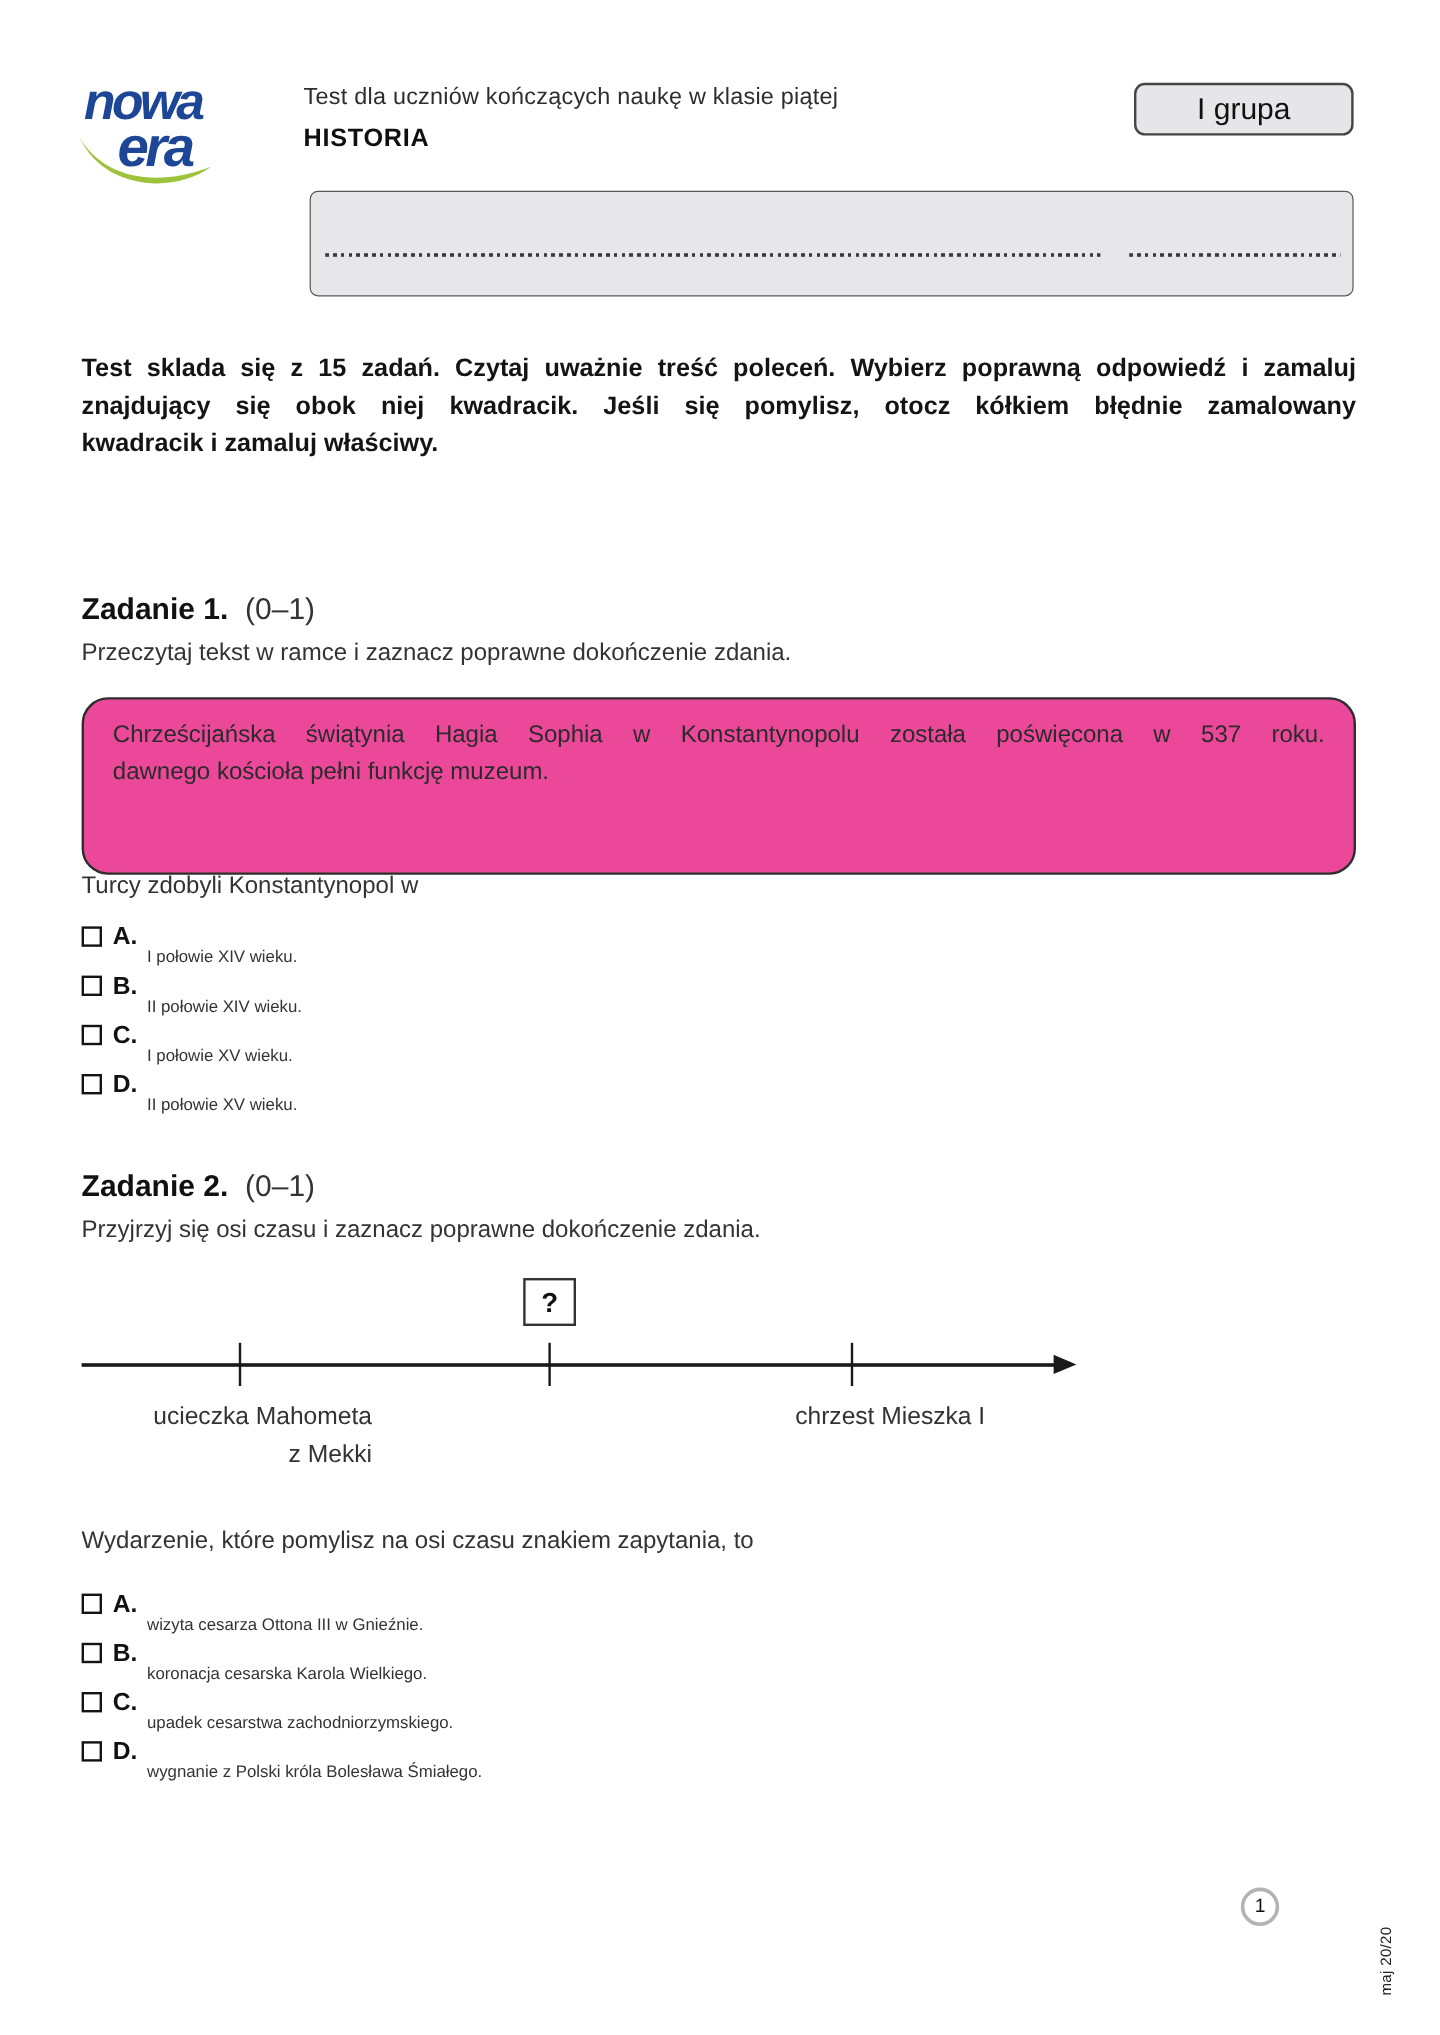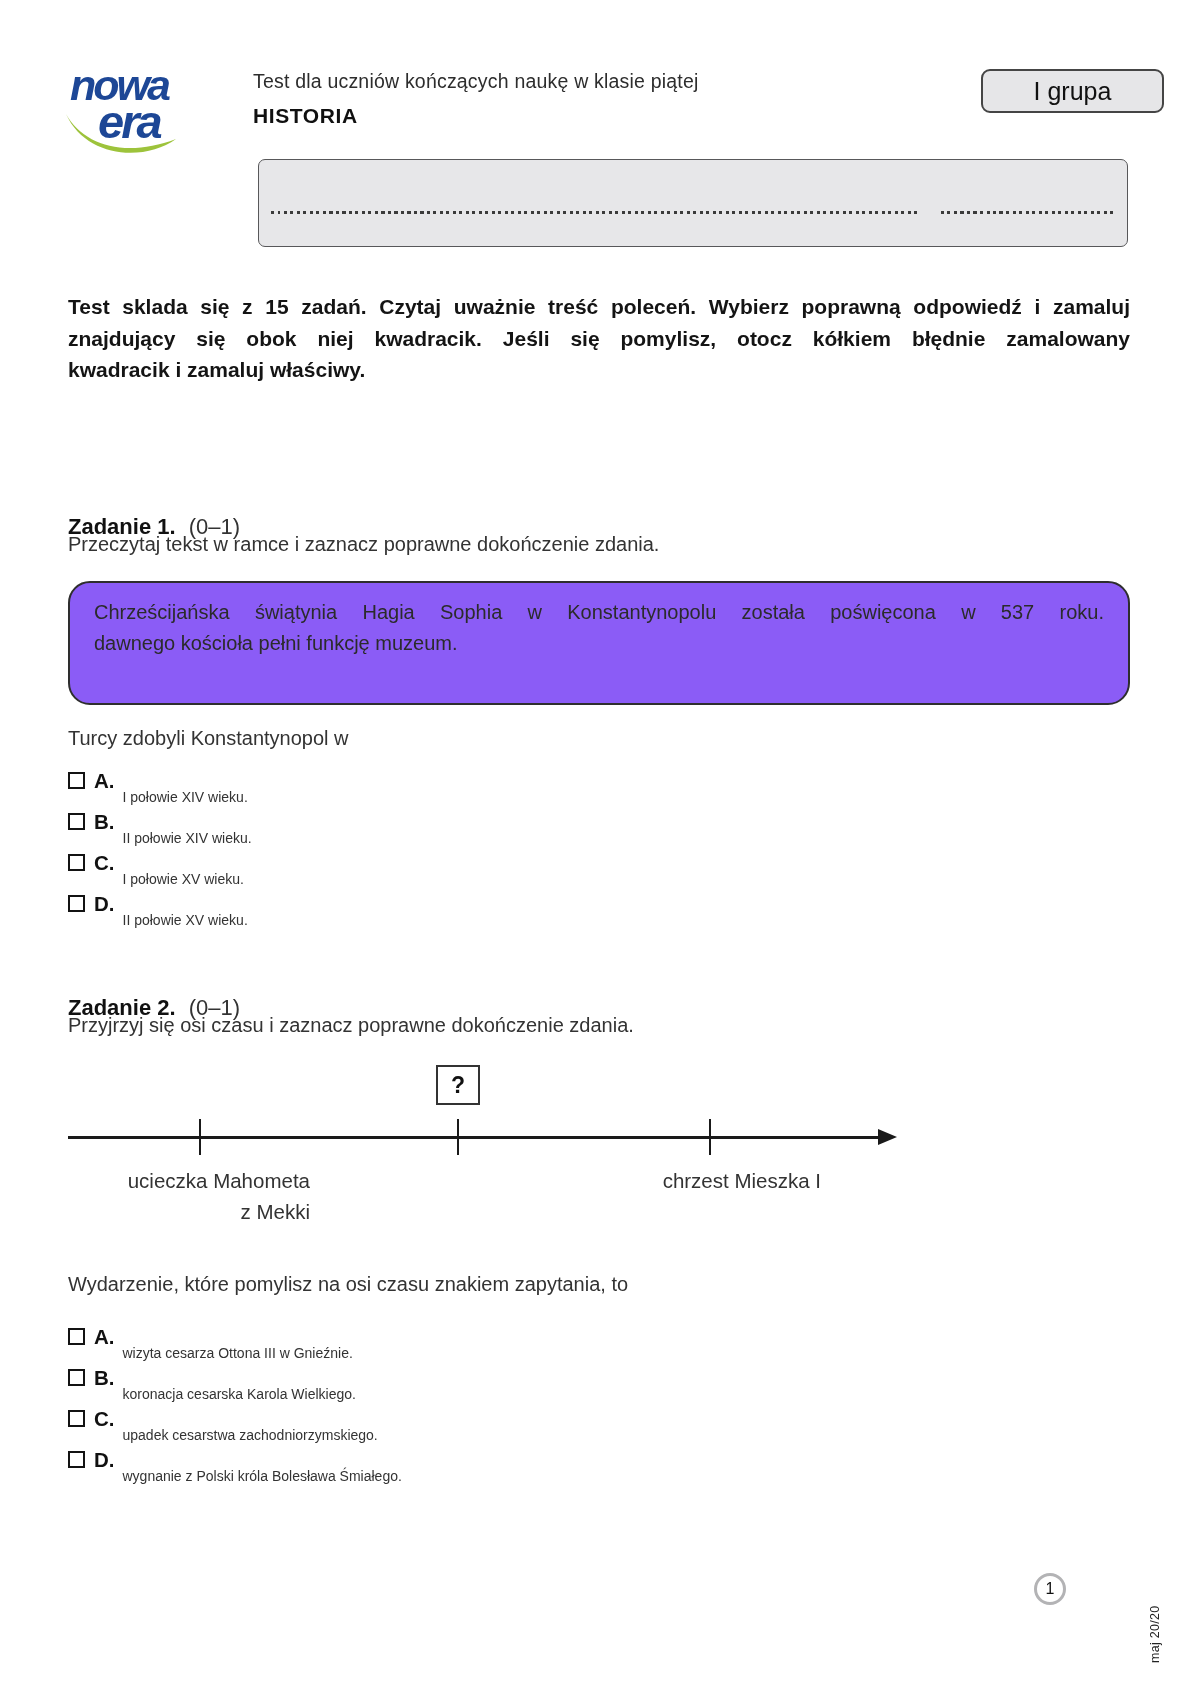--- a/index.html
+++ b/index.html
@@ -13,45 +13,45 @@
   .logo-nowa { position:absolute; left:6px; top:0; font-size:43px; font-weight:bold; font-style:italic;
                letter-spacing:-3px; color:#1d4796; line-height:1; z-index:2; }
   .logo-era  { position:absolute; left:34px; top:34px; font-size:47px; font-weight:bold; font-style:italic;
                letter-spacing:-3px; color:#1d4796; line-height:1; z-index:2; }
   .logo-swoosh { position:absolute; left:0px; top:48px; width:116px; height:48px; z-index:1; }
   .header-text { left:253px; top:70px; }
   .subtitle { font-size:19.5px; color:#2d2d2d; letter-spacing:0.2px; }
   .subject  { margin-top:11px; font-size:21px; font-weight:bold; color:#101010; letter-spacing:0.6px; }
   .badge { left:945px; top:69px; width:183px; height:44px; background:#e6e6e8; border:2px solid #454545;
            border-radius:9px; display:flex; align-items:center; justify-content:center;
-           font-size:25px; color:#111;margin-left:36px; }
+           font-size:25px; color:#111; }
 
   
   .name-box { left:258px; top:159px; width:870px; height:88px; background:#e7e7e9;
               border:1.5px solid #58585a; border-radius:7px; }
   .dotted { position:absolute; height:3px;
             background-image:repeating-linear-gradient(to right,#3b3b3b 0 3px,transparent 3px 6.5px); }
   .dotted-long  { left:12px;  top:51px; width:646px; }
   .dotted-short { left:682px; top:51px; width:176px; }
 
   
   .instructions { left:68px; top:291px; width:1062px; font-size:21px; font-weight:bold;
                   color:#141414; line-height:31.5px; }
   .line-justify { text-align:justify; text-align-last:justify; }
 
   
-  .task-heading { font-size:22px;margin-top:20px; }
+  .task-heading { font-size:25px; }
   .task-title { font-weight:bold; color:#111; }
   .task-points { color:#333; margin-left:7px; }
   .prompt { font-size:20px; color:#333; }
   .h1-z1 { left:68px; top:494px; } .p1-z1 { left:68px; top:533px; }
   .h1-z2 { left:68px; top:975px; } .p1-z2 { left:68px; top:1014px; }
 
-  .frame { left:68px; top:581px; width:1062px; height:124px; border:2px solid #2e2e2e;
-           border-radius:22px; padding:14px 24px 0 24px; background:#8b5cf6; }
+  .frame { left:68px; top:581px; width:1062px; height:148px; border:2px solid #2e2e2e;
+           border-radius:22px; padding:14px 24px 0 24px; background:#ec4899; }
   .frame-text { font-size:20px; color:#2b2b2b; line-height:31px; }
 
   .stem { font-size:20px; color:#333; }
   .stem1 { left:68px; top:727px; }
   .stem2 { left:68px; top:1273px; }
 
   .options { left:68px; }
   .opts1 { top:769px; } .opts2 { top:1325px; }
   .option-row { display:flex; align-items:flex-start; height:28px; margin-bottom:13px; }
   .checkbox { width:17px; height:17px; border:2.5px solid #131313; background:#fff;

